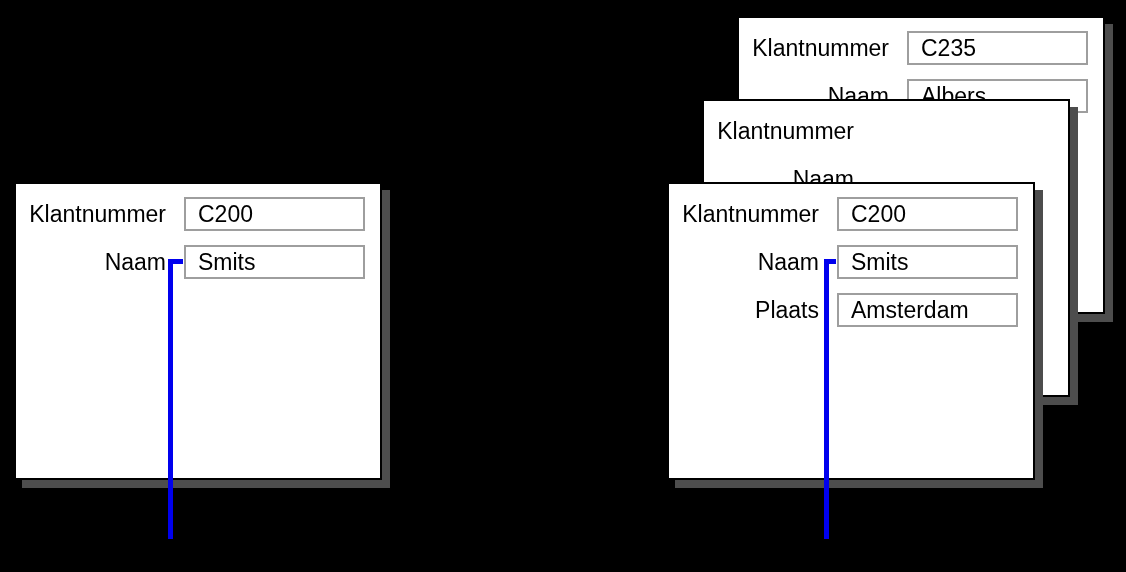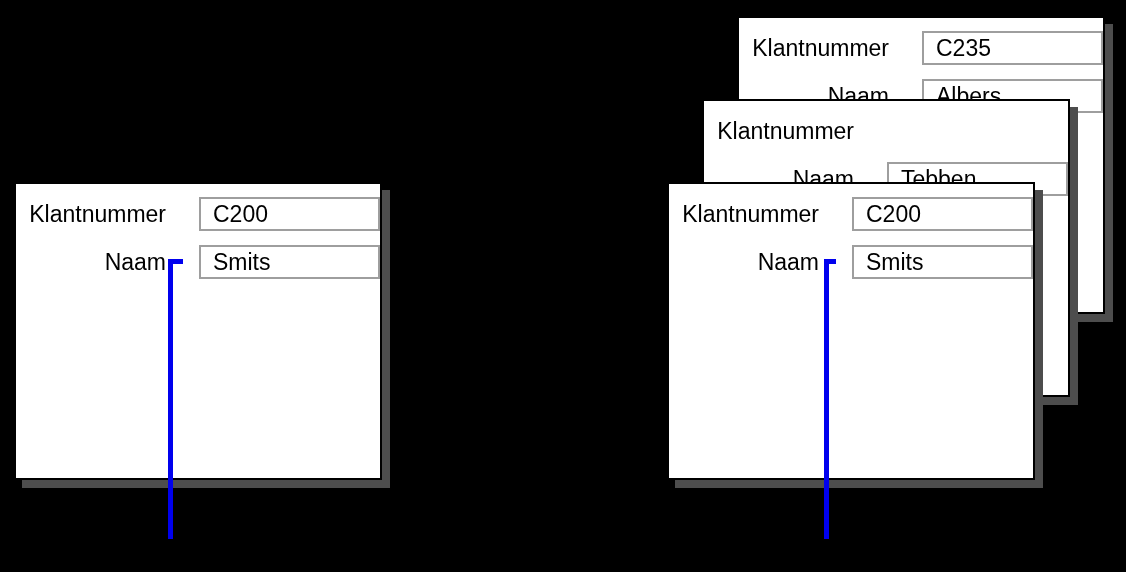--- a/index.html
+++ b/index.html
@@ -25,21 +25,20 @@
   }
   .card-back   { left: 737px; top: 16px;  }
   .card-middle { left: 702px; top: 99px;  }
   .card-front  { left: 667px; top: 182px; }
   .card-left   { left: 14px;  top: 182px; }
   .row {
     display: flex;
     align-items: center;
     height: 34px;
     margin-bottom: 14px;
-    justify-content: space-between;
   }
   .lbl {
     flex: 0 0 150px;
     width: 150px;
     text-align: right;
     font-size: 23px;
     color: var(--text, #000);
     line-height: 34px;
     white-space: nowrap;
   }
@@ -77,32 +76,35 @@
       <span class="box">Albers</span>
     </div>
   </div>
 
   <div class="card card-middle">
     <div class="row">
       <span class="lbl">Klantnummer</span>
     </div>
     <div class="row">
       <span class="lbl">Naam</span>
-      <span class="box">Tebben</span>
     </div>
   </div>
 
   <div class="card card-front">
     <div class="row">
       <span class="lbl">Klantnummer</span>
       <span class="box">C200</span>
     </div>
     <div class="row">
       <span class="lbl">Naam</span>
       <span class="box">Smits</span>
+    </div>
+    <div class="row">
+      <span class="lbl">Plaats</span>
+      <span class="box">Amsterdam</span>
     </div>
   </div>
 
   <div class="card card-left">
     <div class="row">
       <span class="lbl">Klantnummer</span>
       <span class="box">C200</span>
     </div>
     <div class="row">
       <span class="lbl">Naam</span>

